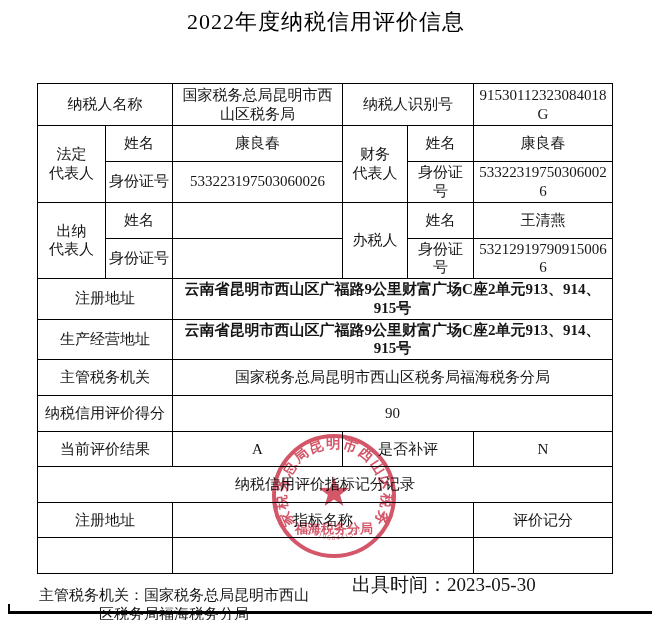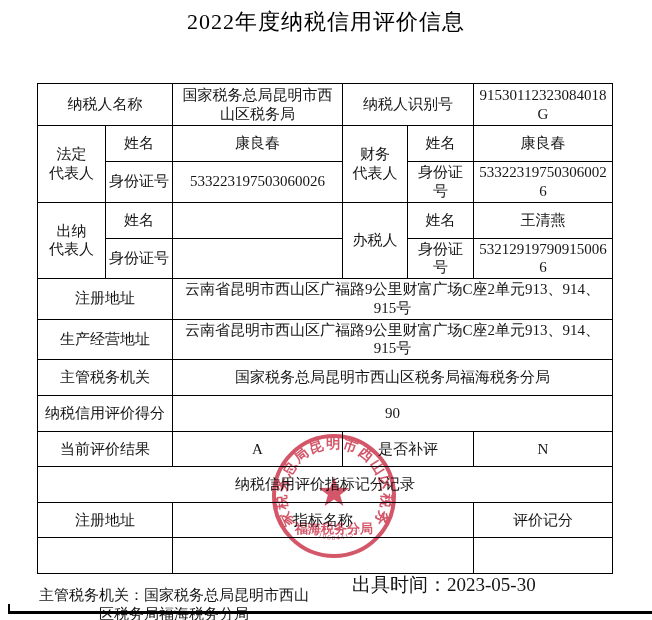--- a/index.html
+++ b/index.html
@@ -9,21 +9,21 @@
 
   .title { position:absolute; top:7px; left:0; width:100%; text-align:center;
            font-size:22px; font-weight:normal; letter-spacing:1px; color:#000; }
 
   table.main { position:absolute; left:37px; top:83px; width:575px;
                border-collapse:collapse; table-layout:fixed; }
   table.main td { border:1.5px solid #000; text-align:center; vertical-align:middle;
                   font-size:15px; line-height:1.25; padding:1px 3px; color:#151515; }
   .lbl { white-space:pre-line; }
   .num { word-break:break-all; font-size:14.5px; }
-  .addr { font-size:14.5px; }
+  .addr { font-size:14.5px;font-weight:bold; }
 
   .h42{height:42px;} .h36{height:36px;margin-left:8px;} .h35{height:35px;font-family:Liberation Serif, serif;}
 
   .seal { position:absolute; left:269px; top:431px; width:130px; height:130px;
           opacity:0.88; mix-blend-mode:multiply; pointer-events:none; }
   .seal text { fill:#cd3f54; }
   .seal .ring { stroke:#cd3f54; fill:none; }
   .seal .star { fill:#cd3f54; }
 
   .footer-left { position:absolute; left:36px; top:586px; width:276px;

